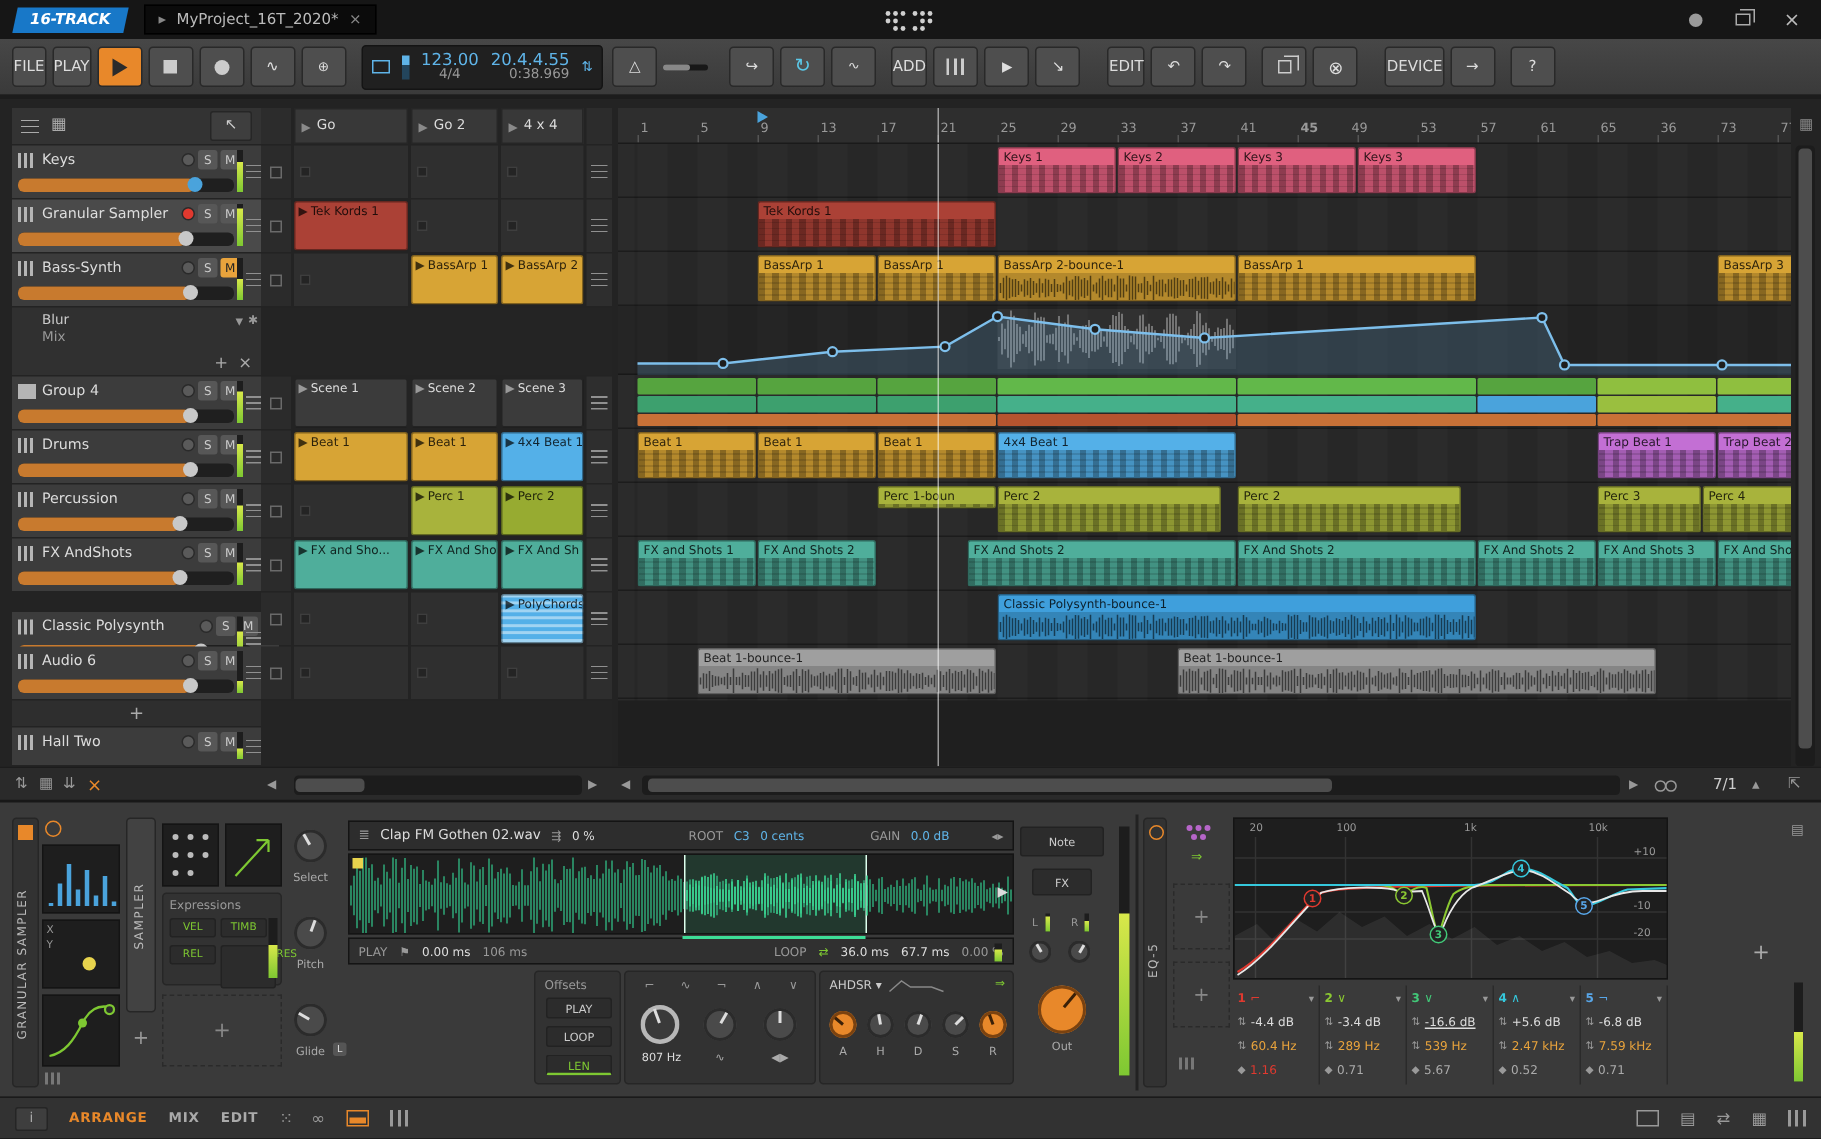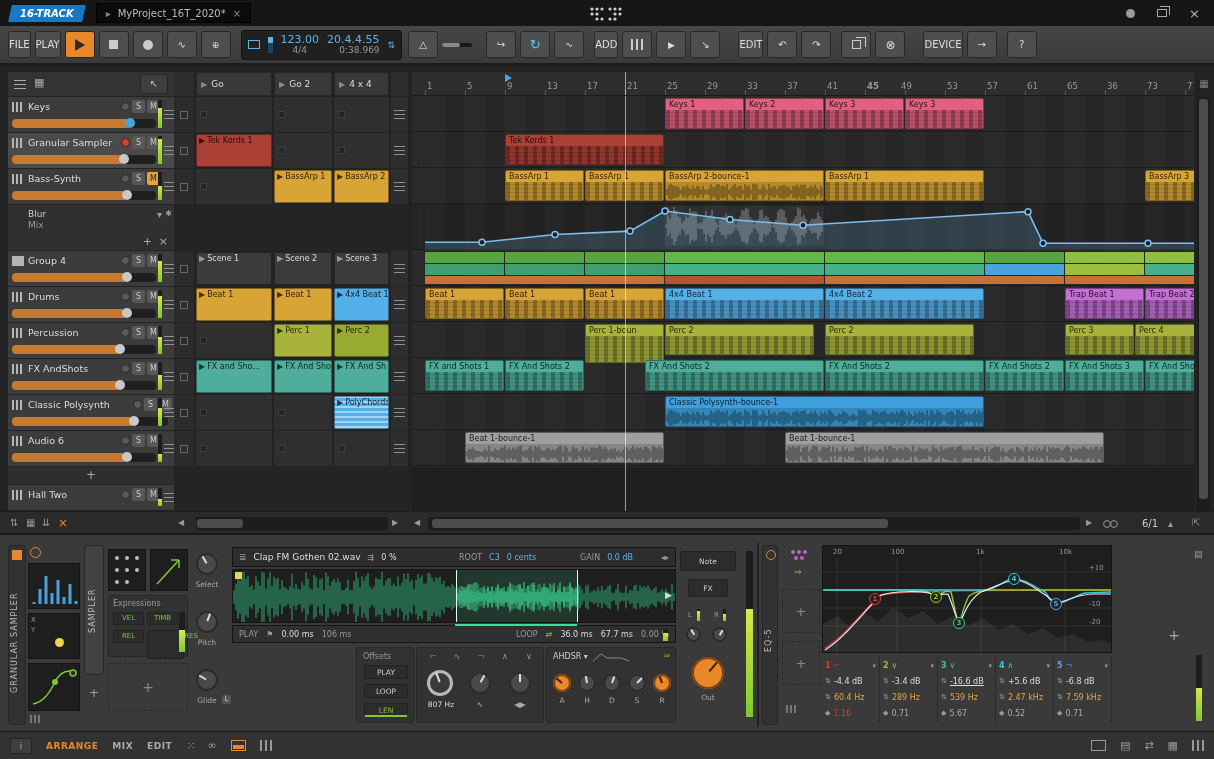--- a/index.html
+++ b/index.html
@@ -367,21 +367,21 @@
           <div class="hsl">
             <i style="width: 75%;"></i>
             <b style="left: calc(75% - 5px);"></b>
           </div>
         </div>
         <div class="vm" style="position: absolute; left: 150px; top: 3px; width: 4px; height: 28px;">
           <i style="height: 55%;"></i>
         </div>
         <div class="lines" style="position: absolute; left: 156px; top: 13px; width: 11px; height: 9px;"></div>
       </div>
-      <div class="trow" style="position: absolute; left: 8px; top: 329px; width: 178px; height: 35px;">
+      <div class="trow" style="position: absolute; left: 8px; top: 342px; width: 178px; height: 35px;">
         <div style="position: absolute; left: 0px; top: 2px; right: 14px; height: 15px; display: flex; align-items: center;">
           <div class="ticon"></div>
           <div class="tname">Classic Polysynth</div>
           <div class="armdot"></div>
           <div class="sm">S</div>
           <div class="sm">M</div>
         </div>
         <div style="position: absolute; left: 0px; bottom: 3px; right: 14px; height: 11px; display: flex; align-items: center;">
           <div class="hsl">
             <i style="width: 78%;"></i>
@@ -695,35 +695,31 @@
           <div class="body"></div>
         </div>
         <div class="clip pat" style="position: absolute; left: 173px; top: 2px; width: 79px; height: 31px; background: rgb(215, 164, 53);">
           <div class="lbl">Beat 1</div>
           <div class="body"></div>
         </div>
         <div class="clip pat" style="position: absolute; left: 253px; top: 2px; width: 159px; height: 31px; background: rgb(84, 176, 232);">
           <div class="lbl">4x4 Beat 1</div>
           <div class="body"></div>
         </div>
-        <div class="clip pat" style="position: absolute; left: 413px; top: 2px; width: 159px; height: 31px; background: rgb(84, 176, 232);">
-          <div class="lbl">4x4 Beat 2</div>
-          <div class="body"></div>
-        </div>
         <div class="clip pat" style="position: absolute; left: 653px; top: 2px; width: 79px; height: 31px; background: rgb(195, 111, 212);">
           <div class="lbl">Trap Beat 1</div>
           <div class="body"></div>
         </div>
         <div class="clip pat" style="position: absolute; left: 733px; top: 2px; width: 79px; height: 31px; background: rgb(195, 111, 212);">
           <div class="lbl">Trap Beat 2</div>
           <div class="body"></div>
         </div>
       </div>
       <div class="arow" style="position: absolute; left: 0px; top: 226px; width: 782px; height: 36px;">
-        <div class="clip pat" style="position: absolute; left: 173px; top: 2px; width: 79px; height: 39px; background: rgb(168, 179, 60);">
+        <div class="clip pat" style="position: absolute; left: 173px; top: 2px; width: 79px; height: 15px; background: rgb(168, 179, 60);">
           <div class="lbl">Perc 1-boun</div>
           <div class="body"></div>
         </div>
         <div class="clip pat" style="position: absolute; left: 253px; top: 2px; width: 149px; height: 31px; background: rgb(168, 179, 60);">
           <div class="lbl">Perc 2</div>
           <div class="body"></div>
         </div>
         <div class="clip pat" style="position: absolute; left: 413px; top: 2px; width: 149px; height: 31px; background: rgb(168, 179, 60);">
           <div class="lbl">Perc 2</div>
           <div class="body"></div>
@@ -852,21 +848,21 @@
       <div class="scrico" style="position: absolute; left: 392px; top: 6px; font-size: 8px;">▶</div>
       <div class="scrico" style="position: absolute; left: 414px; top: 6px; font-size: 8px;">◀</div>
       <div class="sbtrack" style="position: absolute; left: 428px; top: 5px; width: 652px; height: 13px;">
         <div class="sbthumb" style="position: absolute; left: 4px; top: 2px; width: 456px; height: 9px;"></div>
       </div>
       <div class="scrico" style="position: absolute; left: 1086px; top: 6px; font-size: 8px;">▶</div>
       <div style="position: absolute; left: 1102px; top: 7px; width: 18px; height: 10px;"><svg width="18" height="10">
           <circle cx="5" cy="5" r="3.4" fill="none" stroke="#999"></circle>
           <circle cx="12" cy="5" r="3.4" fill="none" stroke="#999"></circle>
         </svg></div>
-      <div class="scrico" style="position: absolute; left: 1142px; top: 6px; color: rgb(204, 204, 204);">6/1</div>
+      <div class="scrico" style="position: absolute; left: 1142px; top: 6px; color: rgb(204, 204, 204);">7/1</div>
       <div class="scrico" style="position: absolute; left: 1168px; top: 6px;">▴</div>
       <div class="scrico" style="position: absolute; left: 1192px; top: 5px;">⇱</div>
     </div>
 
   <div id="device">
       <div class="dpanel" style="position: absolute; left: 8px; top: 10px; width: 18px; height: 180px;">
         <div style="position: absolute; left: 3px; top: 4px; width: 10px; height: 10px; background: rgb(232, 136, 42);"></div>
         <div class="vlabel" style="position: absolute; left: 1px; top: 22px; width: 14px; height: 150px;">GRANULAR SAMPLER</div>
       </div>
       <div style="position: absolute; left: 30px; top: 12px; width: 11px; height: 11px; border: 1.5px solid rgb(232, 136, 42); border-radius: 50%;"></div>

